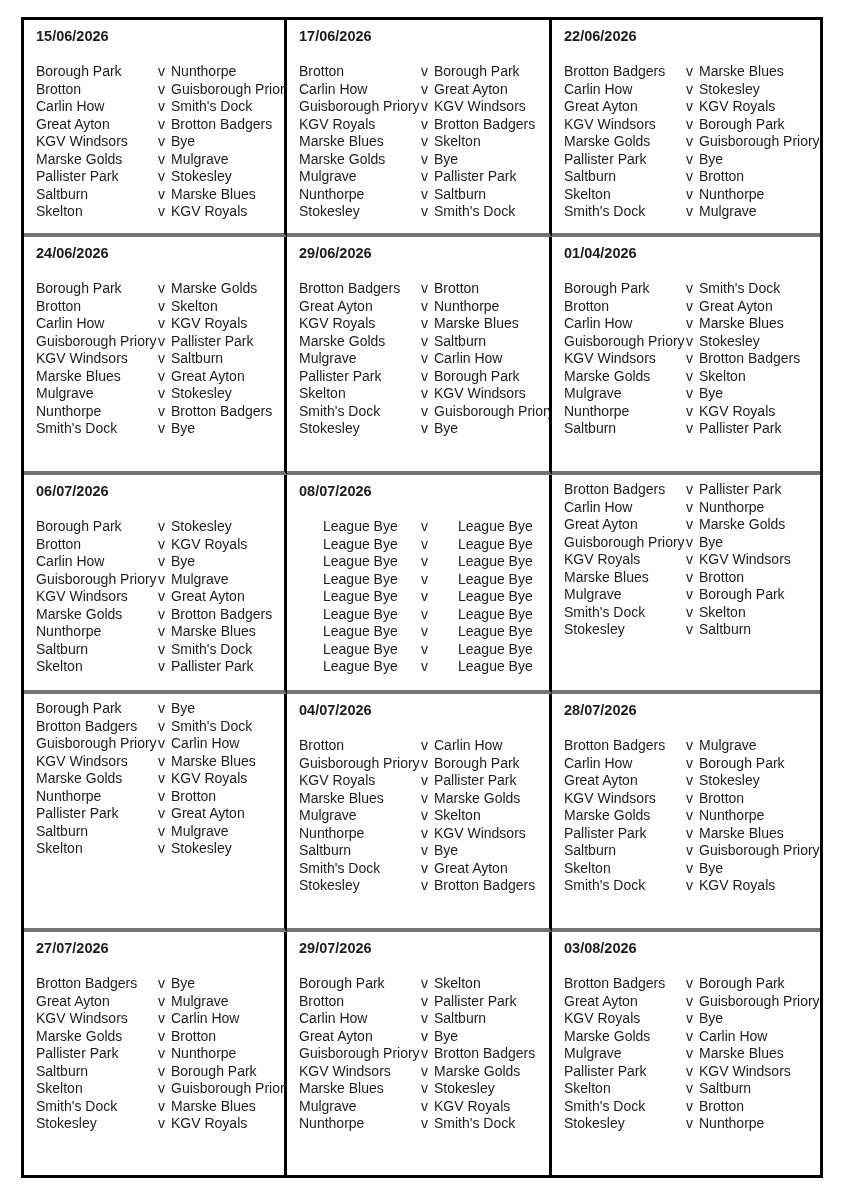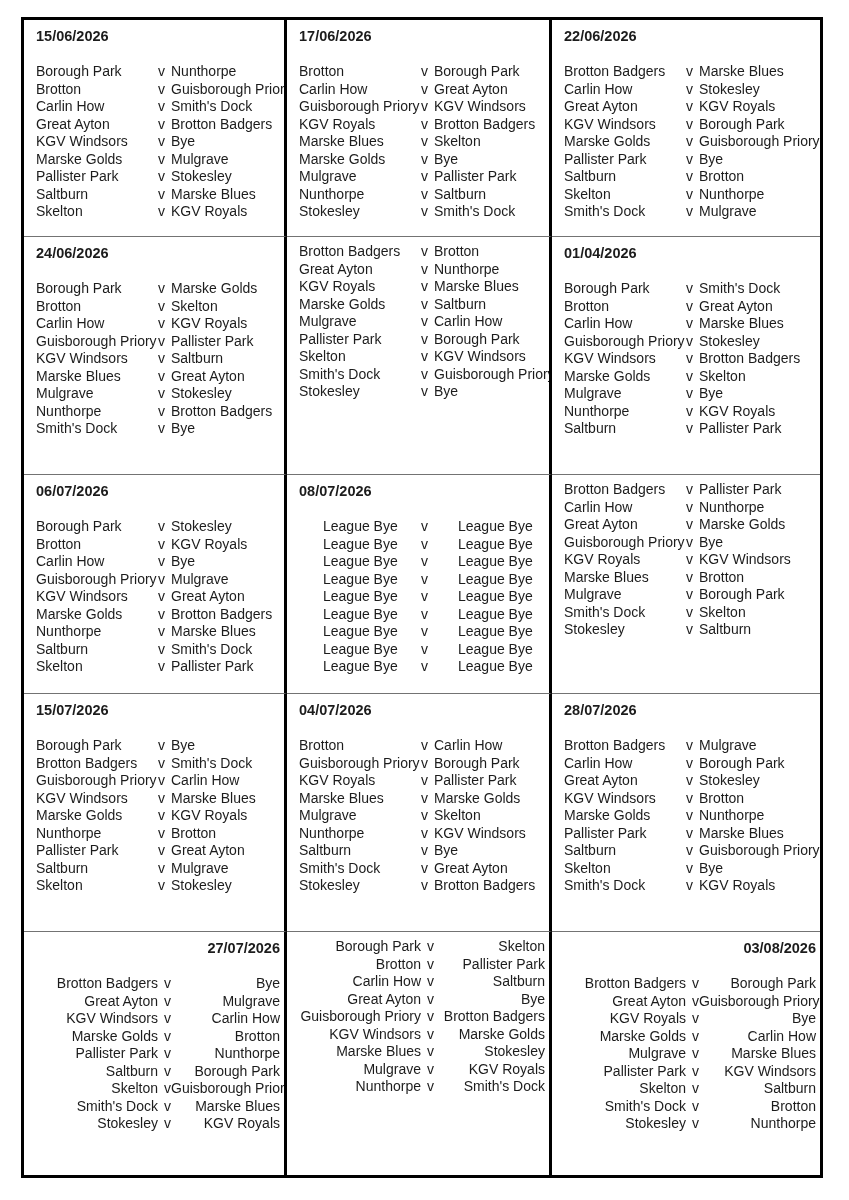--- a/index.html
+++ b/index.html
@@ -25,26 +25,26 @@
     box-sizing: border-box;
     border: 3px solid #000000;
     display: grid;
     grid-template-columns: 263px 265px 1fr;
     grid-template-rows: 217px 238px 219px 238px 1fr;
     background: #ffffff;
   }
   .cell {
     box-sizing: border-box;
     border-right: 3px solid #000000;
-    border-bottom: 1px solid #737373;
+    border-bottom: 4px solid #737373;
     padding: 6px 4px 0 12px;
     overflow: hidden;
   }
   .cell:nth-child(3n) { border-right: none; }
-  .cell:nth-child(n+13) { border-bottom: none; text-align: right; }
+  .cell:nth-child(n+13) { border-bottom: none; }
   .date {
     font-weight: bold;
     font-size: 14.5px;
     line-height: 20px;
     margin-bottom: 17px;
   }
   .fixture-row {
     display: flex;
     font-size: 14px;
     line-height: 17.5px;
@@ -291,20 +291,21 @@
 
   <div class="fixture-row">
     <span class="home">Smith's Dock</span>
     <span class="v">v</span>
     <span class="away">Bye</span>
   </div>
 </div>
   </div>
 
   <div class="cell">
+    <div class="date">29/06/2026</div>
     <div class="fixtures">
   <div class="fixture-row">
     <span class="home">Brotton Badgers</span>
     <span class="v">v</span>
     <span class="away">Brotton</span>
   </div>
 
   <div class="fixture-row">
     <span class="home">Great Ayton</span>
     <span class="v">v</span>
@@ -584,21 +585,20 @@
 
   <div class="fixture-row">
     <span class="home">Stokesley</span>
     <span class="v">v</span>
     <span class="away">Saltburn</span>
   </div>
 </div>
   </div>
 
   <div class="cell">
-    <div class="date">15/07/2026</div>
     <div class="fixtures">
   <div class="fixture-row">
     <span class="home">Borough Park</span>
     <span class="v">v</span>
     <span class="away">Bye</span>
   </div>
 
   <div class="fixture-row">
     <span class="home">Brotton Badgers</span>
     <span class="v">v</span>
@@ -820,20 +820,21 @@
 
   <div class="fixture-row">
     <span class="home">Stokesley</span>
     <span class="v">v</span>
     <span class="away">KGV Royals</span>
   </div>
 </div>
   </div>
 
   <div class="cell">
+    <div class="date">29/07/2026</div>
     <div class="fixtures">
   <div class="fixture-row">
     <span class="home">Borough Park</span>
     <span class="v">v</span>
     <span class="away">Skelton</span>
   </div>
 
   <div class="fixture-row">
     <span class="home">Brotton</span>
     <span class="v">v</span>

